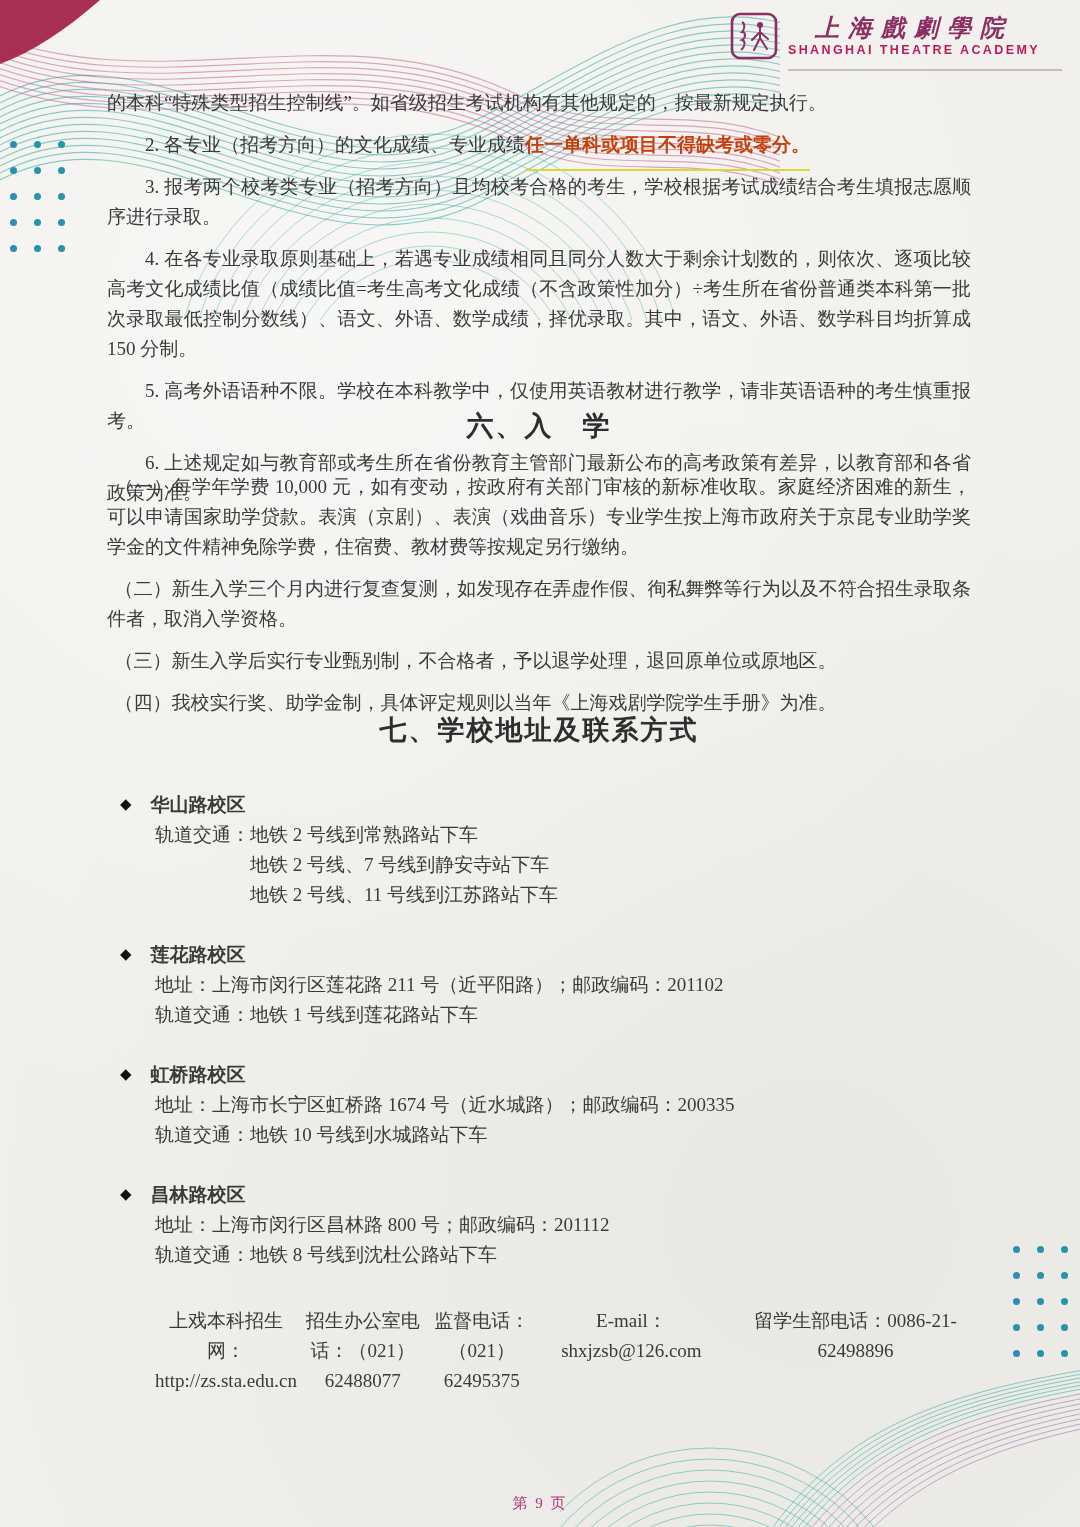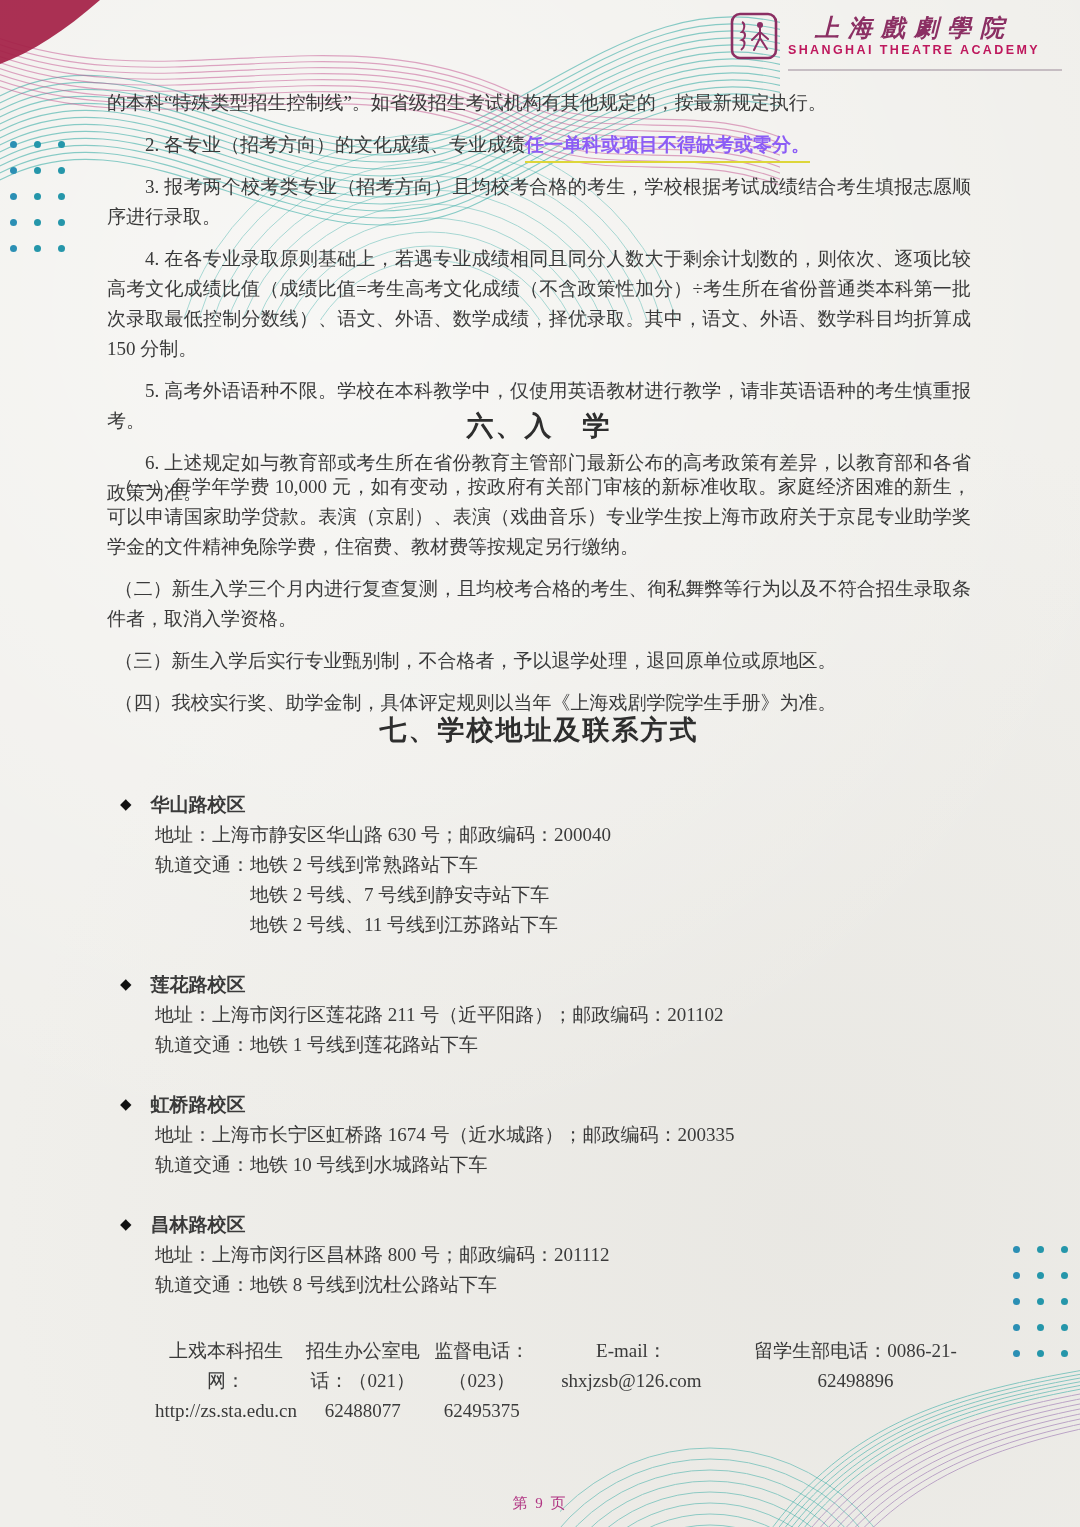--- a/index.html
+++ b/index.html
@@ -26,21 +26,21 @@
   
   .logo{position:absolute;top:12px;right:40px;display:flex;align-items:center;gap:10px;}
   .logo-text{display:flex;flex-direction:column;align-items:center;}
   .logo-cn{font-size:24px;font-weight:bold;color:#8b2f63;letter-spacing:9px;white-space:nowrap;line-height:1.1;font-style:italic;}
   .logo-en{font-size:12.5px;font-weight:bold;color:#be185d;letter-spacing:2.4px;white-space:nowrap;margin-top:2px;font-family:"Liberation Sans",sans-serif;}
   
   .textcol{position:absolute;left:95px;width:888px;font-size:19px;line-height:30px;text-align:justify;}
   .intro{top:76px;}
   p.para{margin:12px;}
   p.indent{text-indent:2em;}
-  .hl{color:#8b5cf6;font-weight:bold;border-bottom:2px solid #ddd63a;padding-bottom:6px;}
+  .hl{color:#c2410c;font-weight:bold;border-bottom:2px solid #ddd63a;padding-bottom:14px;}
   .sec6{top:408px;}
   .sec7{top:712px;}
   h2.sec-title{font-size:27px;font-weight:bold;color:#2e2e2e;text-align:center;margin:0 0 28px 0;letter-spacing:2px;line-height:36px;}
   .sec-body p.para{text-indent:0.4em;}
   
   .campus{margin-bottom:30px;}
   .campus-head{display:flex;align-items:center;margin-left:25px;font-weight:bold;line-height:30px;}
   .diamond{font-size:15px;margin-right:19px;color:#111;transform:translateY(-1px);}
   .campus-line{margin:0 0 0 60px;line-height:30px;text-align:left;}
   .campus-line.cont{margin-left:155px;}
@@ -194,36 +194,35 @@
     <p class="para indent">3. 报考两个校考类专业（招考方向）且均校考合格的考生，学校根据考试成绩结合考生填报志愿顺序进行录取。</p>
     <p class="para indent">4. 在各专业录取原则基础上，若遇专业成绩相同且同分人数大于剩余计划数的，则依次、逐项比较高考文化成绩比值（成绩比值=考生高考文化成绩（不含政策性加分）÷考生所在省份普通类本科第一批次录取最低控制分数线）、语文、外语、数学成绩，择优录取。其中，语文、外语、数学科目均折算成 150 分制。</p>
     <p class="para indent">5. 高考外语语种不限。学校在本科教学中，仅使用英语教材进行教学，请非英语语种的考生慎重报考。</p>
     <p class="para indent">6. 上述规定如与教育部或考生所在省份教育主管部门最新公布的高考政策有差异，以教育部和各省政策为准。</p>
   </div>
 
   <div class="textcol sec6">
     <h2 class="sec-title">六、入　学</h2>
     <div class="sec-body">
       <p class="para">（一）每学年学费 10,000 元，如有变动，按政府有关部门审核的新标准收取。家庭经济困难的新生，可以申请国家助学贷款。表演（京剧）、表演（戏曲音乐）专业学生按上海市政府关于京昆专业助学奖学金的文件精神免除学费，住宿费、教材费等按规定另行缴纳。</p>
-      <p class="para">（二）新生入学三个月内进行复查复测，且均校考合格的考生、徇私舞弊等行为以及不符合招生录取条件者，取消入学资格。</p>
+      <p class="para">（二）新生入学三个月内进行复查复测，如发现存在弄虚作假、徇私舞弊等行为以及不符合招生录取条件者，取消入学资格。</p>
       <p class="para">（三）新生入学后实行专业甄别制，不合格者，予以退学处理，退回原单位或原地区。</p>
       <p class="para">（四）我校实行奖、助学金制，具体评定规则以当年《上海戏剧学院学生手册》为准。</p>
     </div>
   </div>
 
   <div class="textcol sec7">
     <h2 class="sec-title">七、学校地址及联系方式</h2>
     <div style="height:14px"></div>
 
     <div class="campus">
       <div class="campus-head">
         <span class="diamond">◆</span>
         <span>华山路校区</span>
       </div>
-      <p class="campus-line">地址：上海市静安区华山路 630 号；邮政编码：200040</p>
       <p class="campus-line">轨道交通：地铁 2 号线到常熟路站下车</p>
       <p class="campus-line cont">地铁 2 号线、7 号线到静安寺站下车</p>
       <p class="campus-line cont">地铁 2 号线、11 号线到江苏路站下车</p>
     </div>
 
     <div class="campus">
       <div class="campus-head">
         <span class="diamond">◆</span>
         <span>莲花路校区</span>
       </div>
@@ -246,21 +245,21 @@
         <span>昌林路校区</span>
       </div>
       <p class="campus-line">地址：上海市闵行区昌林路 800 号；邮政编码：201112</p>
       <p class="campus-line">轨道交通：地铁 8 号线到沈杜公路站下车</p>
     </div>
 
     <div class="contacts">
       <div class="contact-col left">
         <span>上戏本科招生网：http://zs.sta.edu.cn</span>
         <span>招生办公室电话：（021）62488077</span>
-        <span>监督电话：（023）62495375</span>
+        <span>监督电话：（021）62495375</span>
       </div>
       <div class="contact-col right">
         <span>E-mail：shxjzsb@126.com</span>
         <span>留学生部电话：0086-21-62498896</span>
       </div>
     </div>
   </div>
 
   <div class="footer">第 9 页</div>
 </div>

